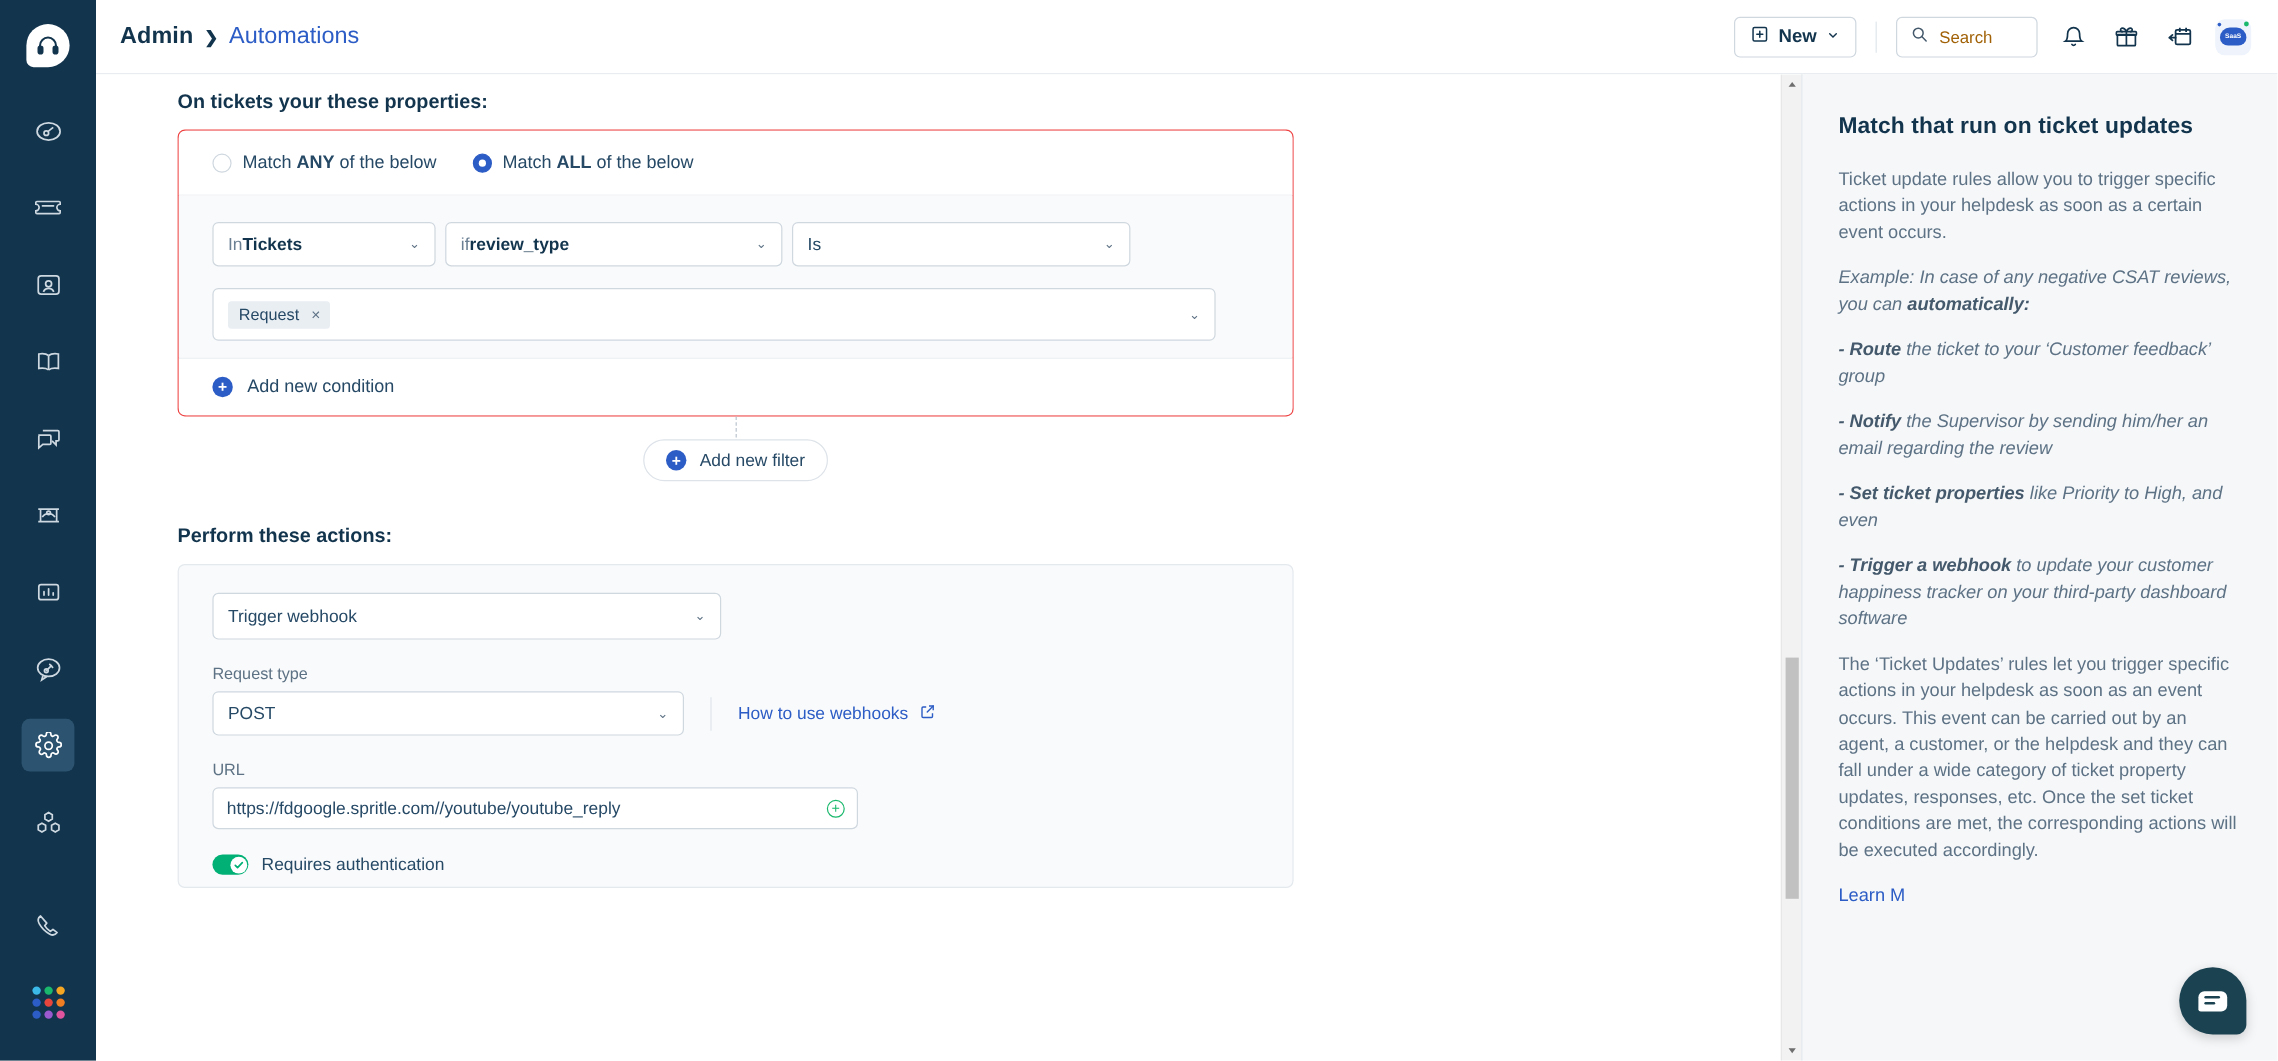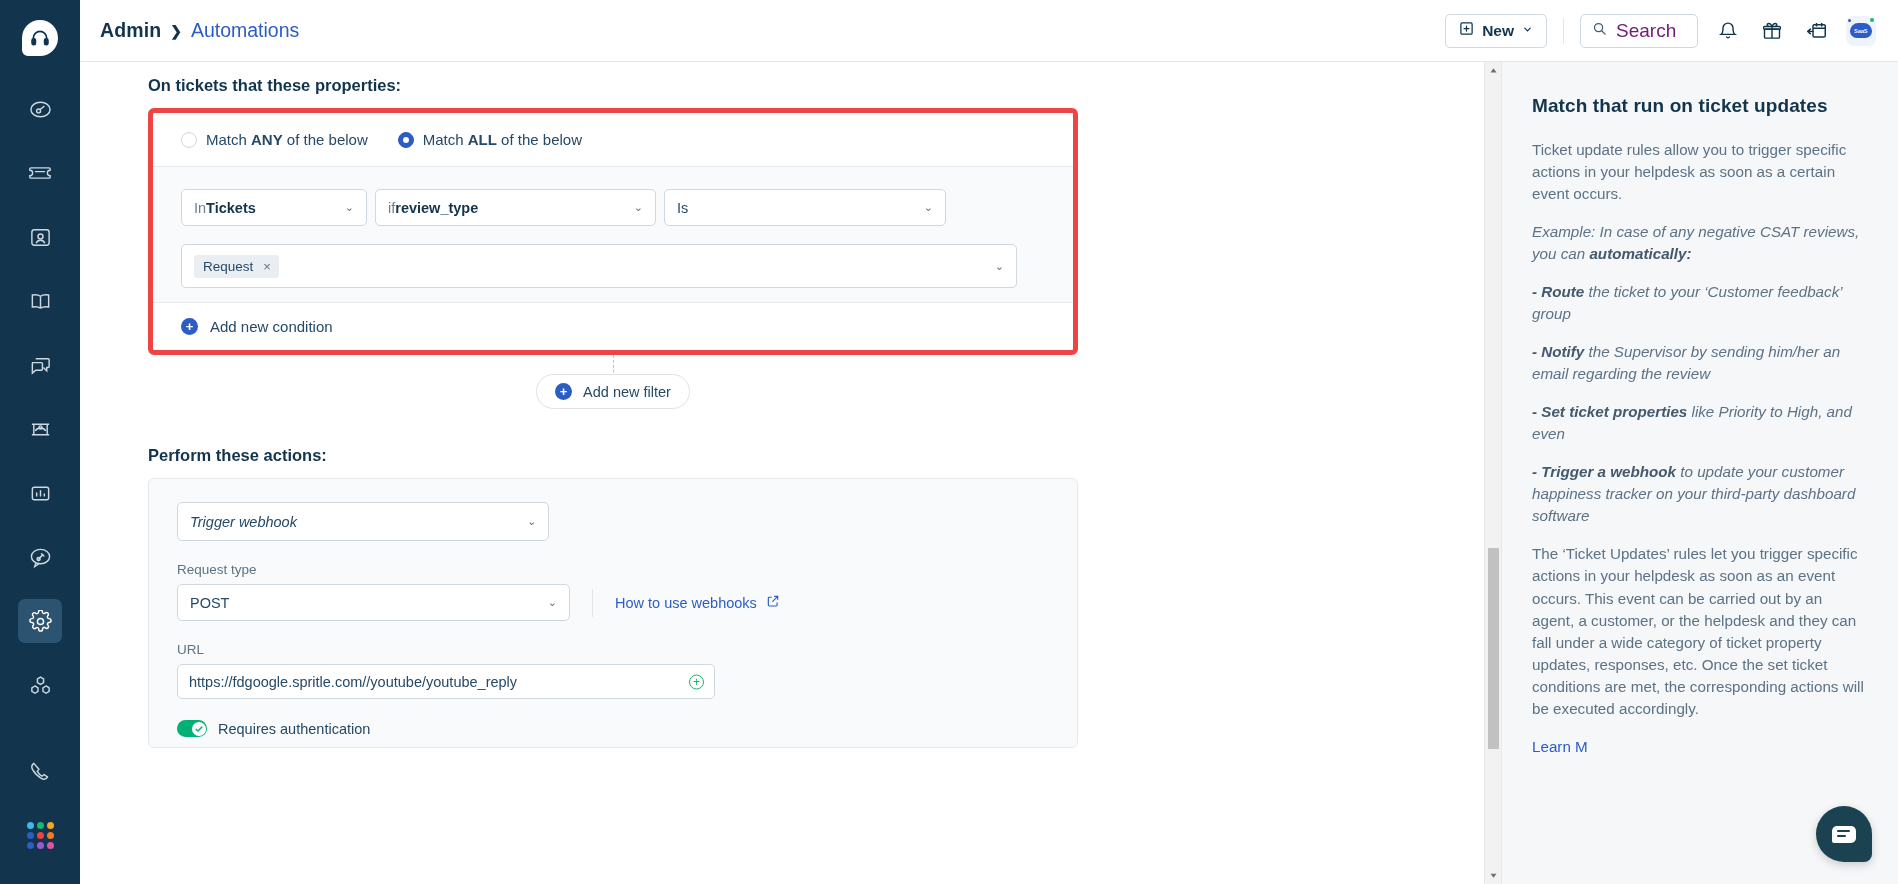--- a/index.html
+++ b/index.html
@@ -59,42 +59,42 @@
     border-radius: 5px; background: #fff; cursor: pointer;
     font-size: 15.5px; font-weight: 700; color: #12344d;
   }
   .btn-new .caret { font-size: 10px; font-weight: 700; }
   .vdiv { width: 1px; height: 26px; background: #dfe6ec; }
   .search-box {
     display: flex; align-items: center; gap: 9px;
     height: 34px; width: 118px; padding: 0 11px;
     border: 1px solid #cfd7df; border-radius: 5px; background: #fff; cursor: text;
   }
-  .search-box .ph { font-size: 19px; color: #701a75; }
+  .search-box .ph { font-size: 14px; color: #a16207; }
   .ico-btn { width: 28px; height: 28px; display: flex; align-items: center; justify-content: center; cursor: pointer; }
   .saas-chip {
     width: 30px; height: 30px; border-radius: 8px; background: #eef3fc;
     display: flex; align-items: center; justify-content: center; position: relative; cursor: pointer;
   }
   .saas-chip .dot-tl { position: absolute; left: 2px; top: 3px; width: 3px; height: 3px; border-radius: 50%; background: #2c5cc5; }
   .saas-chip .dot-tr { position: absolute; right: 2px; top: 2px; width: 4px; height: 4px; border-radius: 50%; background: #19b86c; }
   .saas-cloud { width: 22px; height: 15px; background: #2c5cc5; border-radius: 11px 11px 9px 9px;
                 display: flex; align-items: center; justify-content: center; color: #fff; font-size: 5.5px; font-weight: 700; }
 
   
   .content-row { flex: 1; display: flex; min-height: 0; position: relative; }
 
   
   .main-col { flex: 1; position: relative; background: #fff; overflow: hidden; }
   .main-inner { padding: 14px 0 0 68px; }
 
   .sec-title { font-size: 16.5px; font-weight: 700; color: #12344d; margin: 0 0 13px 0; }
 
   .card {
-    border: 5px solid #ef4444; border-radius: 6px; background: #f9fafb;
+    border: 1px solid #ef4444; border-radius: 6px; background: #f9fafb;
     width: 930px;
   }
   .card-head {
     background: #ffffff; border-bottom: 1px solid #e4e9ee;
     border-radius: 6px 6px 0 0; padding: 18px 28px; display: flex; align-items: center; gap: 30px;
   }
   .radio-wrap { display: flex; align-items: center; gap: 9px; cursor: pointer; font-size: 15px; color: #264966; }
   .radio {
     width: 16px; height: 16px; border-radius: 50%; border: 1.6px solid #cfd7df; background: #fff;
     display: inline-flex; align-items: center; justify-content: center; flex: none;
@@ -145,21 +145,21 @@
     height: 35px; padding: 0 18px; border: 1px solid #dde3e9; border-radius: 18px;
     background: #fff; cursor: pointer; font-size: 14.5px; color: #264966;
     margin-top: -18px;
   }
 
   .sec2 { margin-top: 37px; }
   .card2 {
     width: 930px; border: 1px solid #e4e9ee; border-radius: 6px; background: #f9fafb;
     padding: 23px 28px 10px 28px;
   }
-  .sel-action { width: 372px; height: 39px; font-style: italic; }
+  .sel-action { width: 424px; height: 39px; }
   .fl { font-size: 13.5px; color: #5d7285; margin: 21px 0 7px 0; }
   .req-row { display: flex; align-items: center; gap: 22px; }
   .sel-post { width: 393px; height: 37px; }
   .req-sep { width: 1px; height: 28px; background: #dfe6ec; }
   .howto { display: inline-flex; align-items: center; gap: 9px; color: #2c5cc5; font-size: 14.5px; cursor: pointer; }
 
   .url-wrap { position: relative; width: 538px; }
   .url-input {
     width: 538px; height: 35px; border: 1px solid #cfd7df; border-radius: 5px; background: #fff;
     display: flex; align-items: center; padding: 0 38px 0 11px; font-size: 14.5px; color: #264966;
@@ -382,21 +382,21 @@
           <span class="saas-cloud">SaaS</span>
         </div>
       </div>
     </header>
 
     <div class="content-row">
 
       <section class="main-col">
         <div class="main-inner">
 
-          <h3 class="sec-title">On tickets that these properties:</h3>
+          <h3 class="sec-title">On tickets your these properties:</h3>
 
           <div class="card">
             <div class="card-head">
               <label class="radio-wrap">
                 <span class="radio"></span>
                 <span><span>Match </span><b>ANY</b><span> of the below</span></span>
               </label>
               <label class="radio-wrap">
                 <span class="radio on"></span>
                 <span><span>Match </span><b>ALL</b><span> of the below</span></span>

